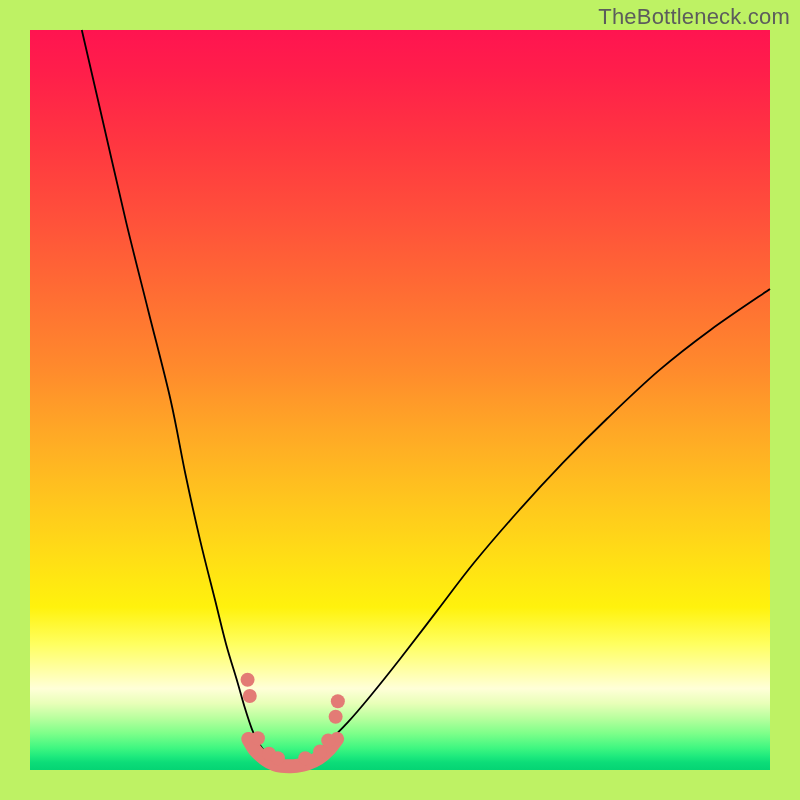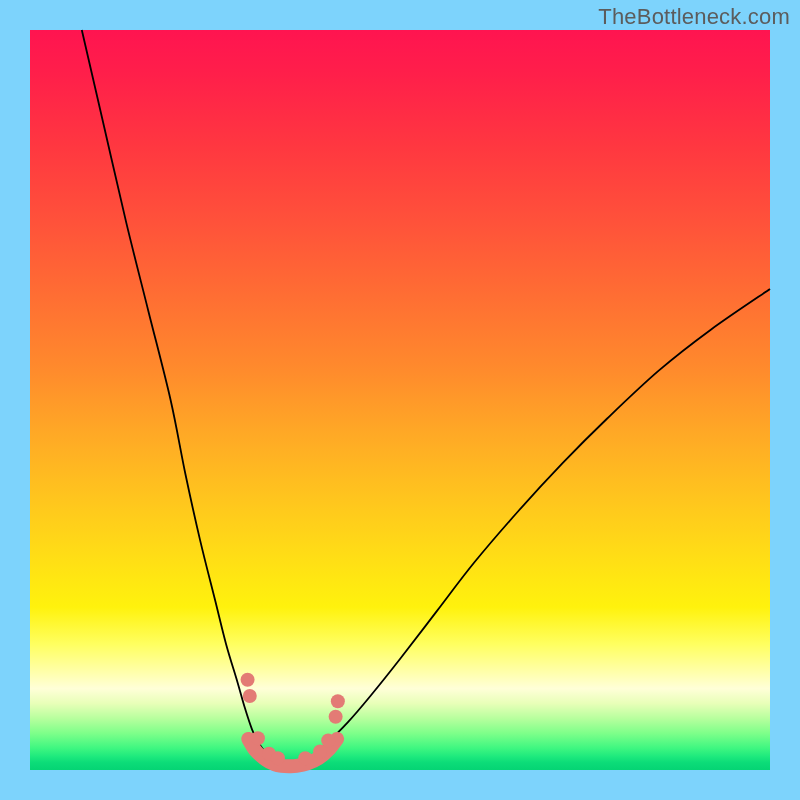--- a/index.html
+++ b/index.html
@@ -9,21 +9,21 @@
     height: 800px;
     background: #000;
     overflow: hidden;
     font-family: Arial, Helvetica, sans-serif;
   }
   .frame {
     position: absolute;
     top: 0; left: 0;
     width: 800px;
     height: 800px;
-    background: #7dd3fc;
+    background: #bef264;
   }
   .plot-area {
     position: absolute;
     left: 30px;
     top: 30px;
     width: 740px;
     height: 740px;
     background: linear-gradient(
       to bottom,
       #ff1450 0%,

